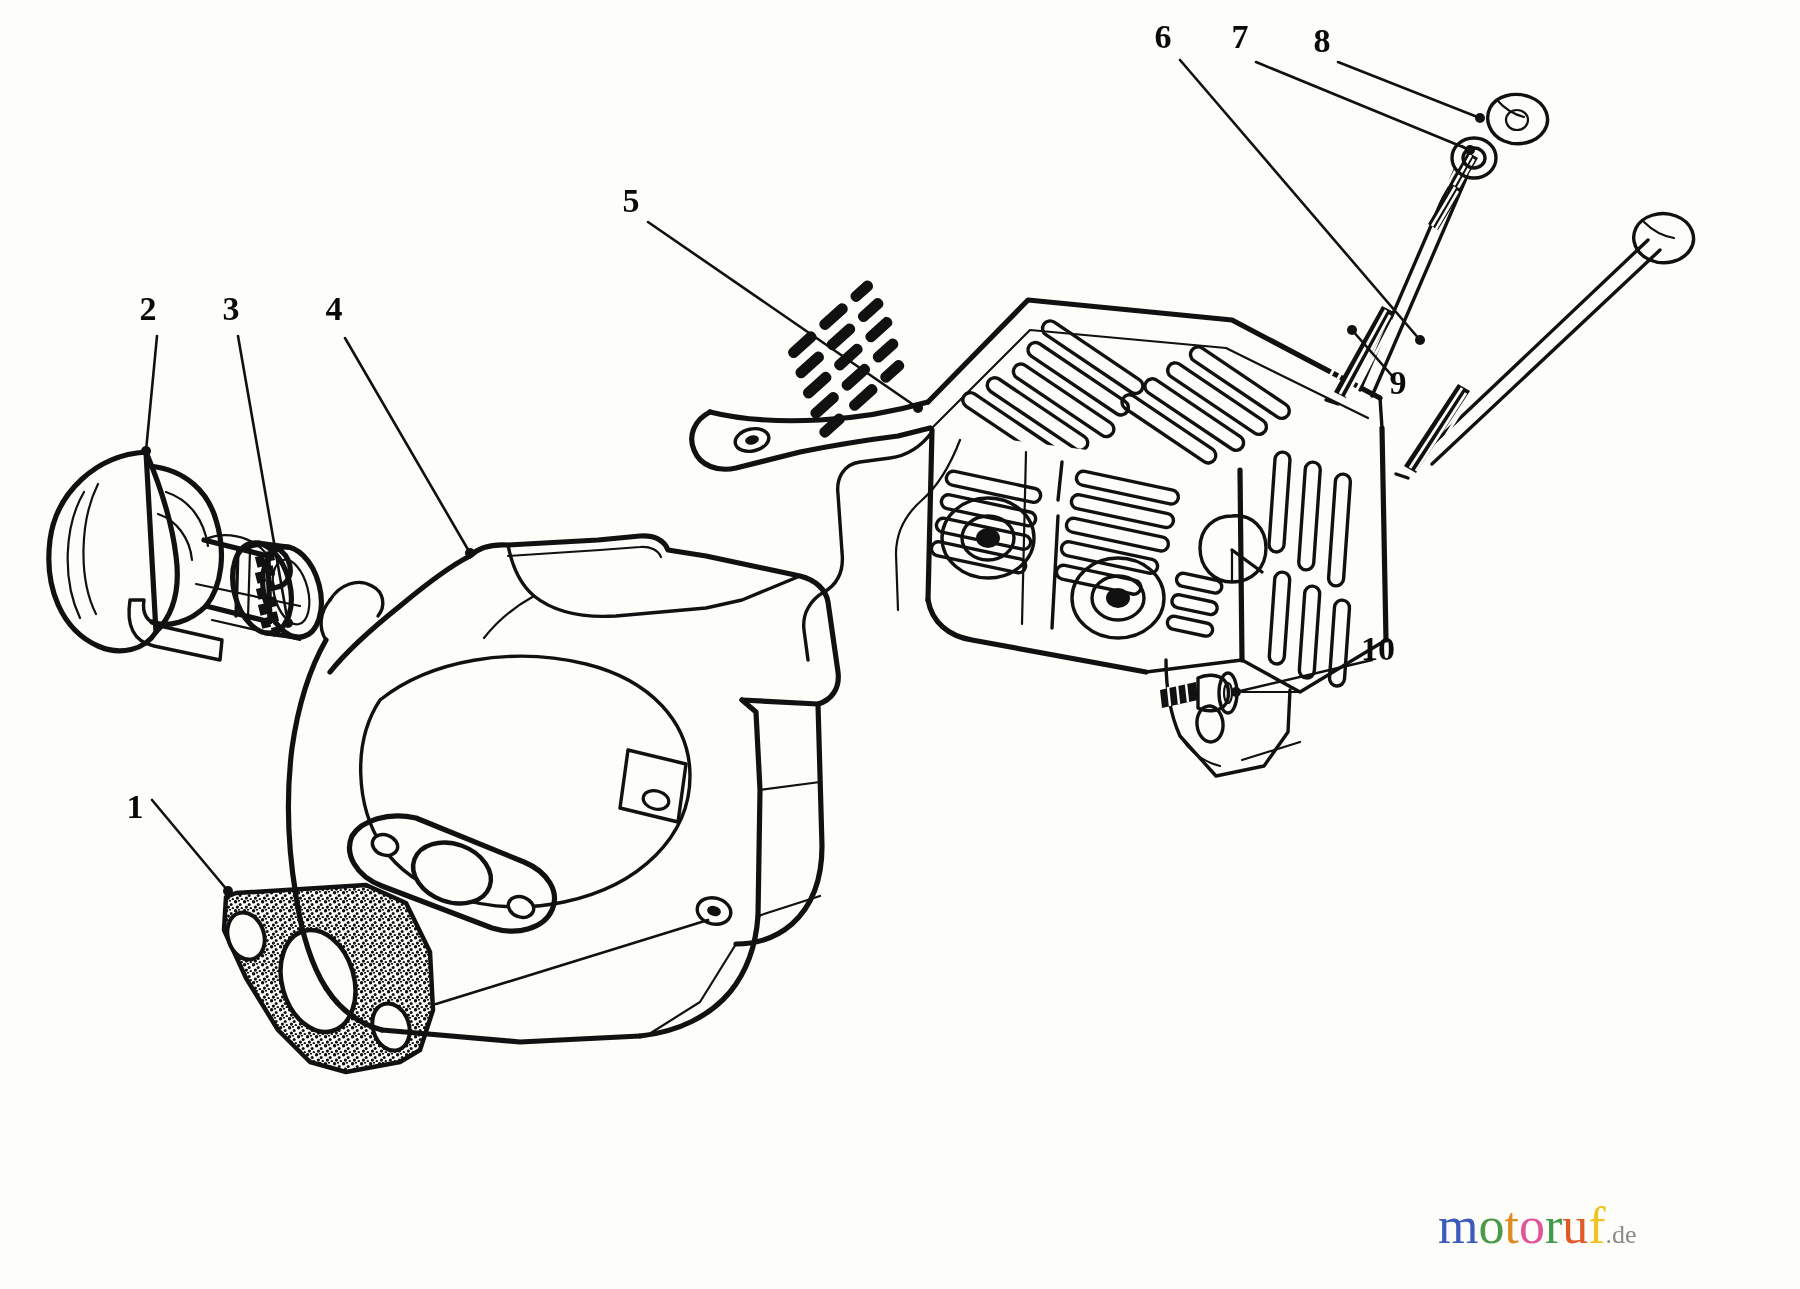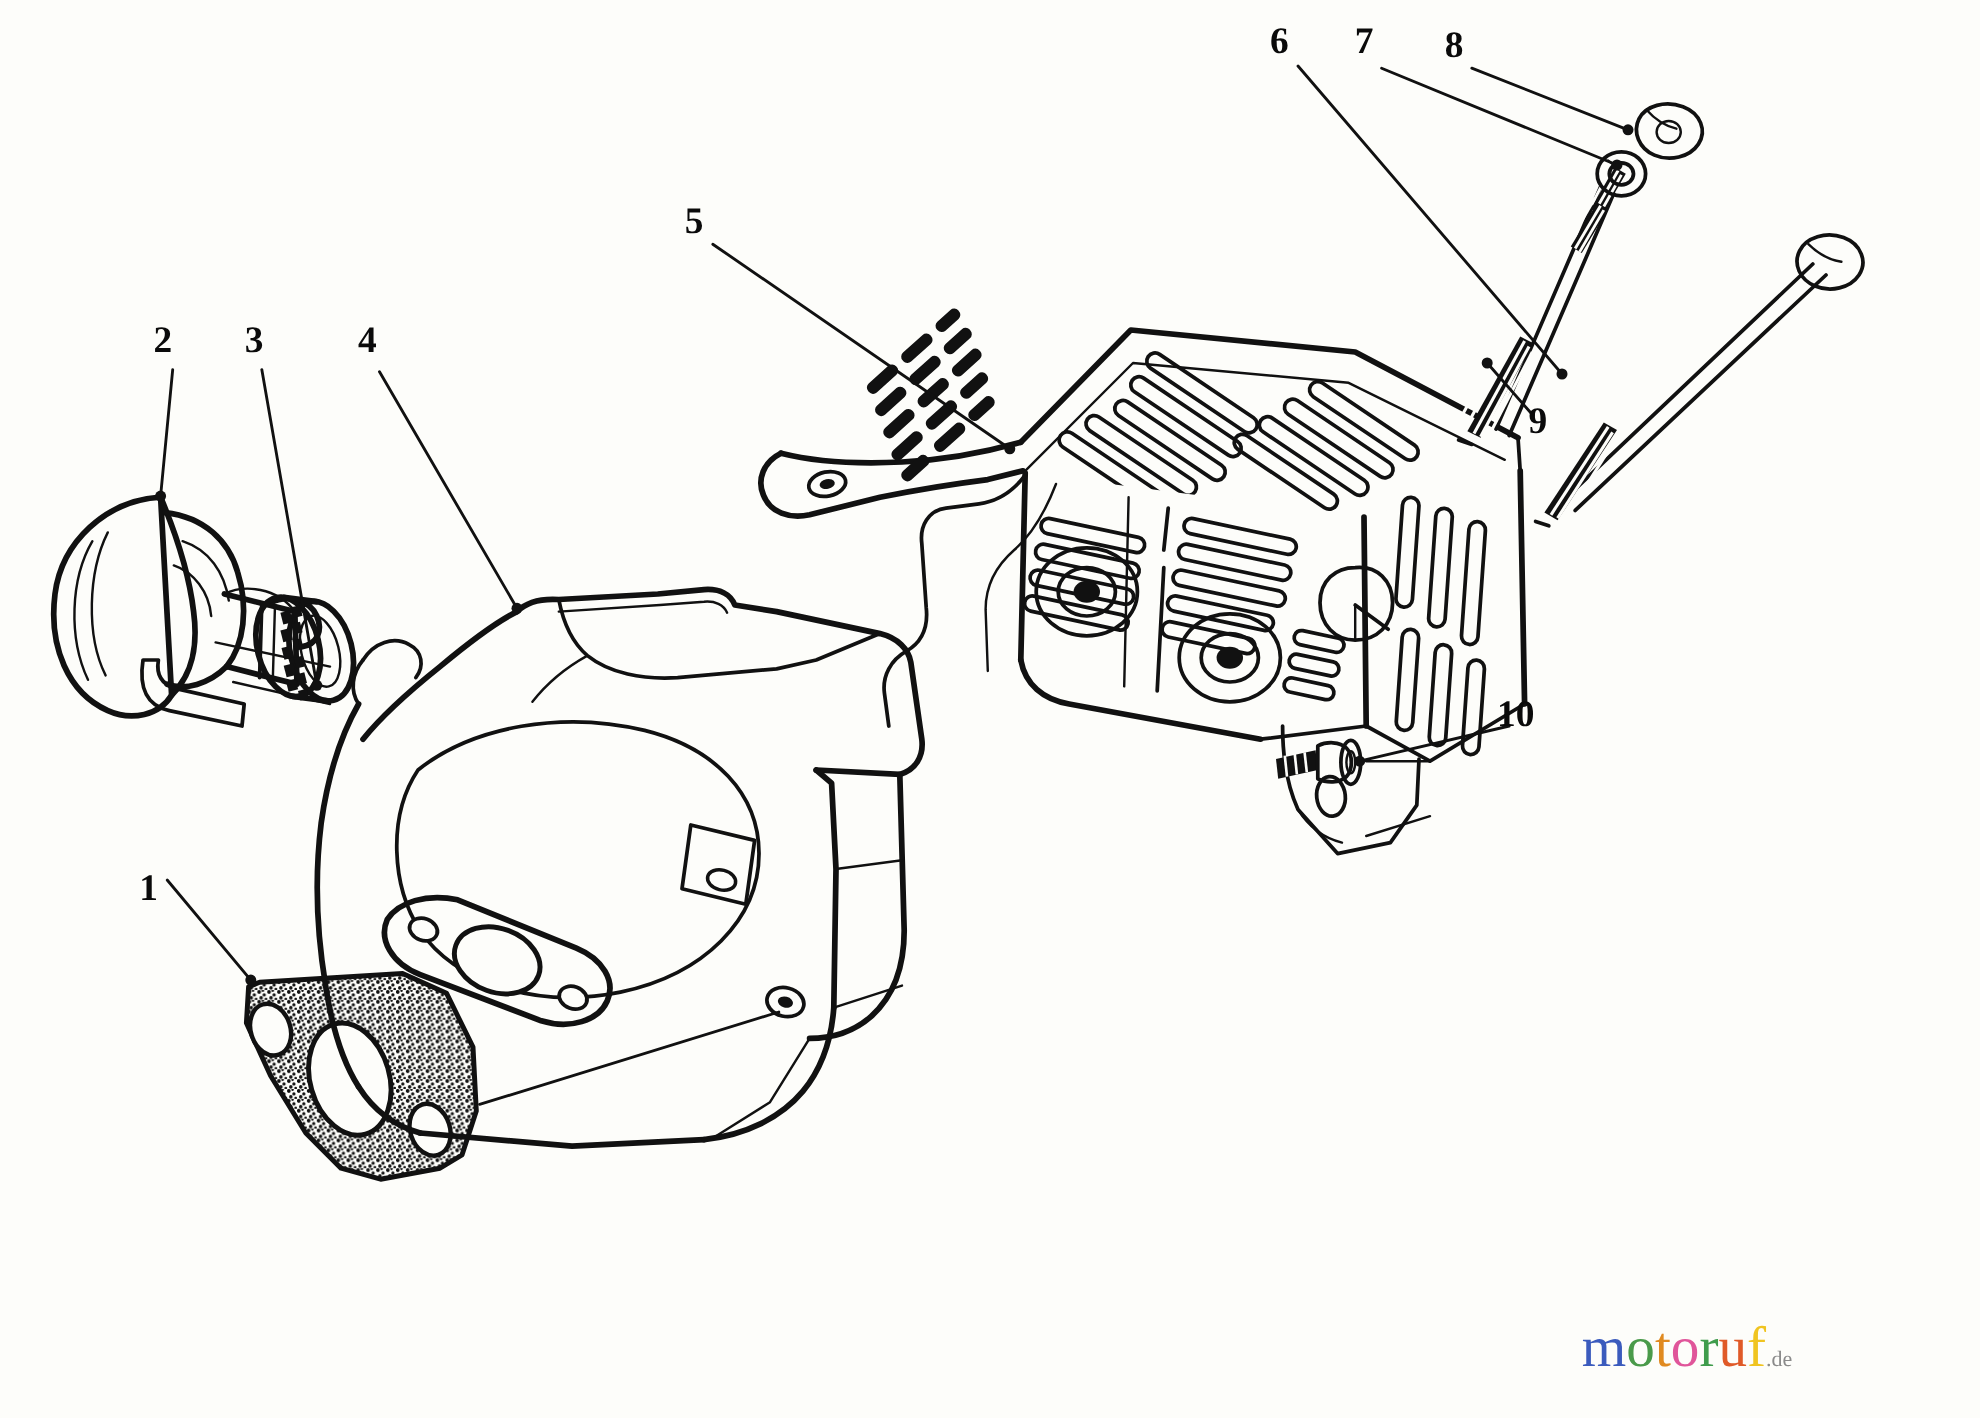--- a/index.html
+++ b/index.html
@@ -13,21 +13,21 @@
   .ink-thin{stroke:#111;stroke-width:2.2;fill:none;stroke-linejoin:round;stroke-linecap:round;}
   .ink-med{stroke:#111;stroke-width:3.4;fill:none;stroke-linejoin:round;stroke-linecap:round;}
   .ink-thick{stroke:#111;stroke-width:5.2;fill:none;stroke-linejoin:round;stroke-linecap:round;}
   .solid{fill:#111;stroke:none;}
   .white{fill:#fdfdfa;}
   
   #watermark{position:absolute;left:1438px;top:1196px;
      font-family:"Liberation Serif",serif;font-size:52px;letter-spacing:0px;
      white-space:nowrap;}
   #watermark span{display:inline-block;}
-  #watermark .suffix{font-size:20px;color:#8a8a8a;vertical-align:baseline;}
+  #watermark .suffix{font-size:26px;color:#8a8a8a;vertical-align:baseline;}
 </style>
 </head>
 <body>
 
 <div id="stage">
 
   <svg id="diagram" viewBox="0 0 1800 1289">
 
     <g>
       <defs>

